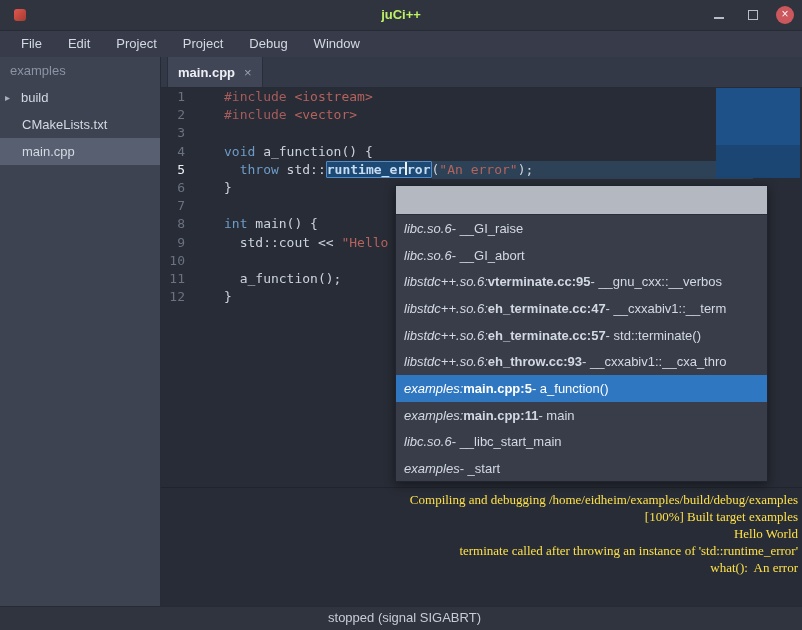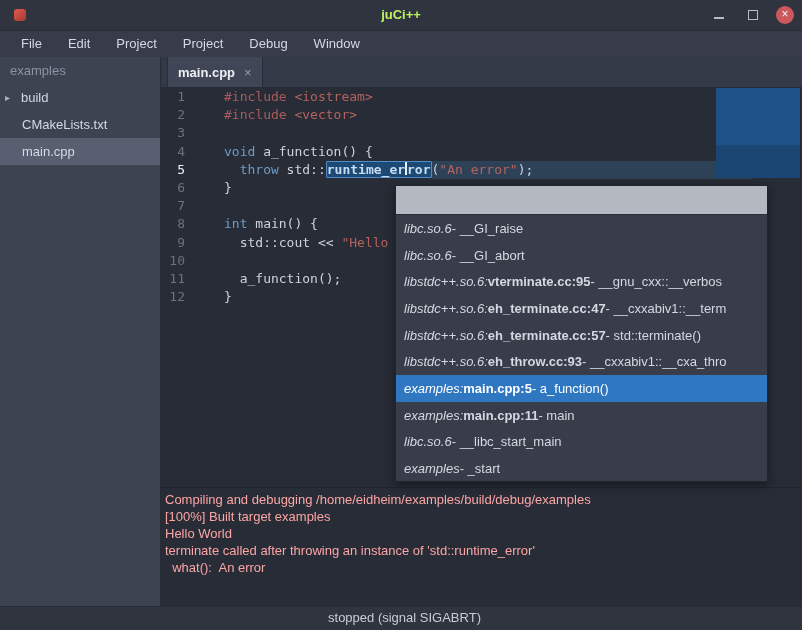--- a/index.html
+++ b/index.html
@@ -73,21 +73,21 @@
                  font-family:"Liberation Sans", sans-serif; font-size:13px; color:#2b2e36; }
   .bt-row { height:26.7px; display:flex; align-items:center; padding-left:8px; color:#d3d9e3;
             white-space:nowrap; overflow:hidden; }
   .bt-row.selected { background:#2f77c0; color:#ffffff; }
   .bt-lib  { font-style:italic; }
   .bt-file { font-weight:bold; }
 
   
   .console { position:absolute; left:161px; top:487px; right:0; bottom:23px; background:#282c36;
              border-top:1px solid #20242c; padding:3px 4px; box-sizing:border-box;
-             font-family:Liberation Sans, sans-serif; font-size:13px; color:#fca5a5; overflow:hidden; }
+             font-family:Liberation Serif, serif; font-size:13px; color:#fde047; overflow:hidden;text-align:right; }
   .console-line { height:17px; line-height:17px; white-space:pre; }
 
   
   .statusbar { position:absolute; left:0; right:0; bottom:0; height:23px; background:#2f343f;
                border-top:1px solid #262b36; color:#c7ccd5; }
   .status-left   { position:absolute; left:8px; top:0; line-height:22px; }
   .status-center { position:absolute; left:7px; right:0; top:0; text-align:center; line-height:22px; }
 </style>
 </head>
 <body>

